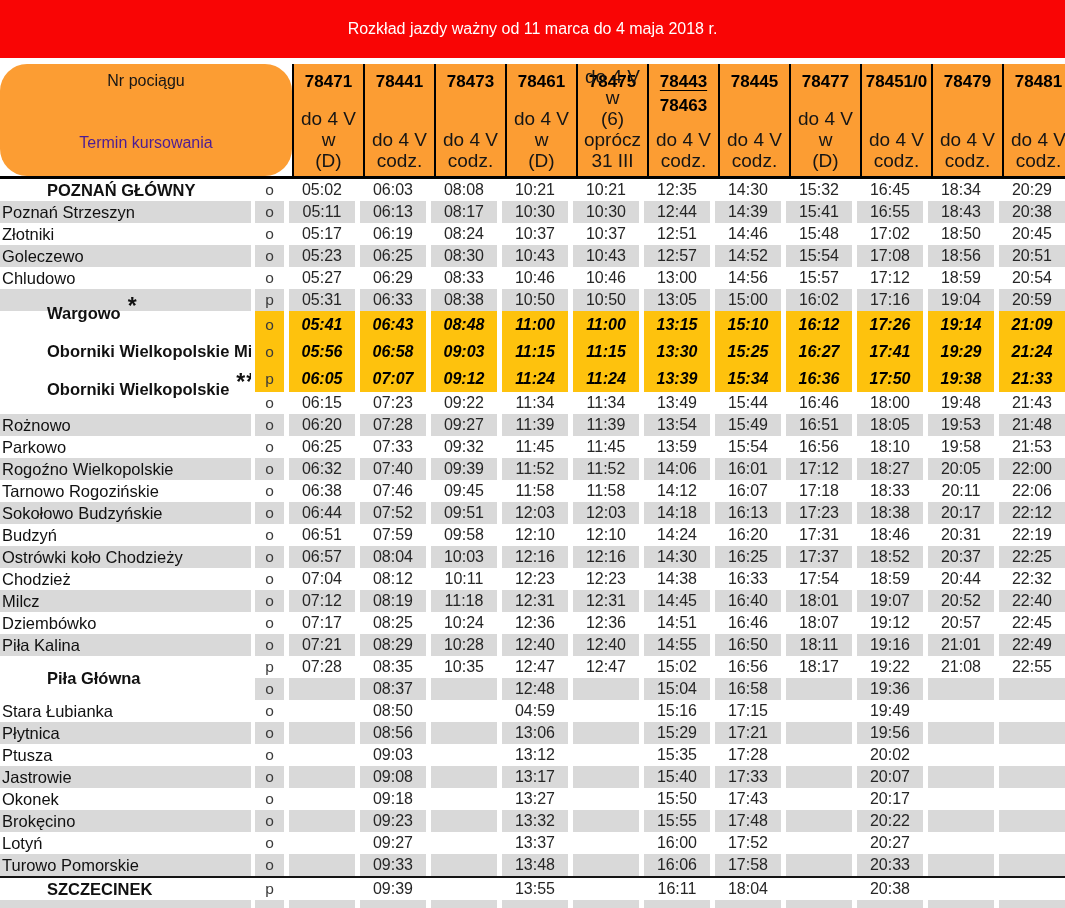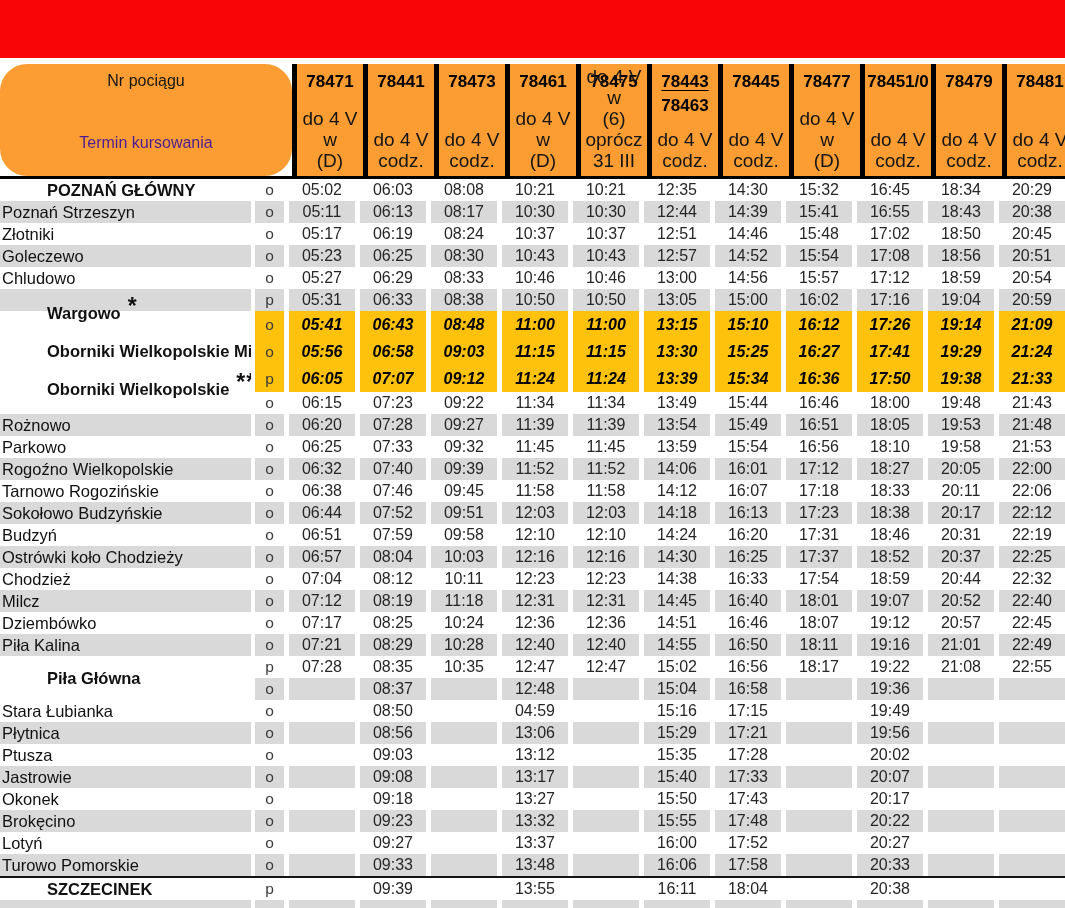--- a/index.html
+++ b/index.html
@@ -17,21 +17,21 @@
   .hline{height:3px;background:#000;}
 
   table{border-collapse:separate;border-spacing:0;table-layout:fixed;width:1065px;}
   td{box-sizing:border-box;padding:0;margin:0;}
 
   
   .head-table td{background:var(--orange);height:112px;vertical-align:top;position:relative;}
   .head-left{width:292px;border-radius:27px;}
   .head-left .nrlab{padding-top:8px;text-align:center;font-size:16px;color:#161616;}
   .head-left .trlab{position:absolute;bottom:24px;left:0;right:0;text-align:center;font-size:16px;color:#4c1d95;}
-  .head-col{width:71px;border-left:5px solid #000000;text-align:center;}
+  .head-col{width:71px;border-left:2px solid #000000;text-align:center;}
   .head-col .nums{padding-top:6px;font-weight:700;font-size:17px;color:#000;line-height:24px;}
   .head-col .num.u{text-decoration:underline;text-underline-offset:3px;}
   .head-col .term{position:absolute;bottom:5px;left:0;right:0;font-size:19px;line-height:21px;color:#151515;}
 
   
   .main-table td{height:22px;font-size:16px;color:var(--txt);vertical-align:middle;background:#fff;}
   tr.tall td{height:27px;}
   td.station{width:251px;text-align:left;padding-left:2px;font-size:16.5px;color:var(--stxt);white-space:nowrap;overflow:hidden;}
   td.station.b{font-weight:700;padding-left:47px;}
   td.op{width:33px;border-left:4px solid #fff;text-align:center;font-size:15.5px;color:#3a3a3a;}
@@ -47,20 +47,21 @@
   td.station.sbg-split{background:linear-gradient(to bottom,var(--grey) 0%,var(--grey) 45%,#fff 45%,#fff 100%) !important;}
   td.station.sbg-white{background:#fff !important;}
 
   tr.seprow td{height:2px;background:#141414;border:0;}
   tr.cutrow td{height:8px;}
 </style>
 </head>
 <body>
 
 <div class="banner">
+  <div class="l1">Rozkład jazdy ważny od 11 marca do 4 maja 2018 r.</div>
 </div>
 <div class="gap"></div>
 
 <table class="head-table">
   <tbody>
       <tr id="head-row">
     <td class="head-left">
       <div class="nrlab">Nr pociągu</div>
       <div class="trlab">Termin kursowania</div>
     </td>

